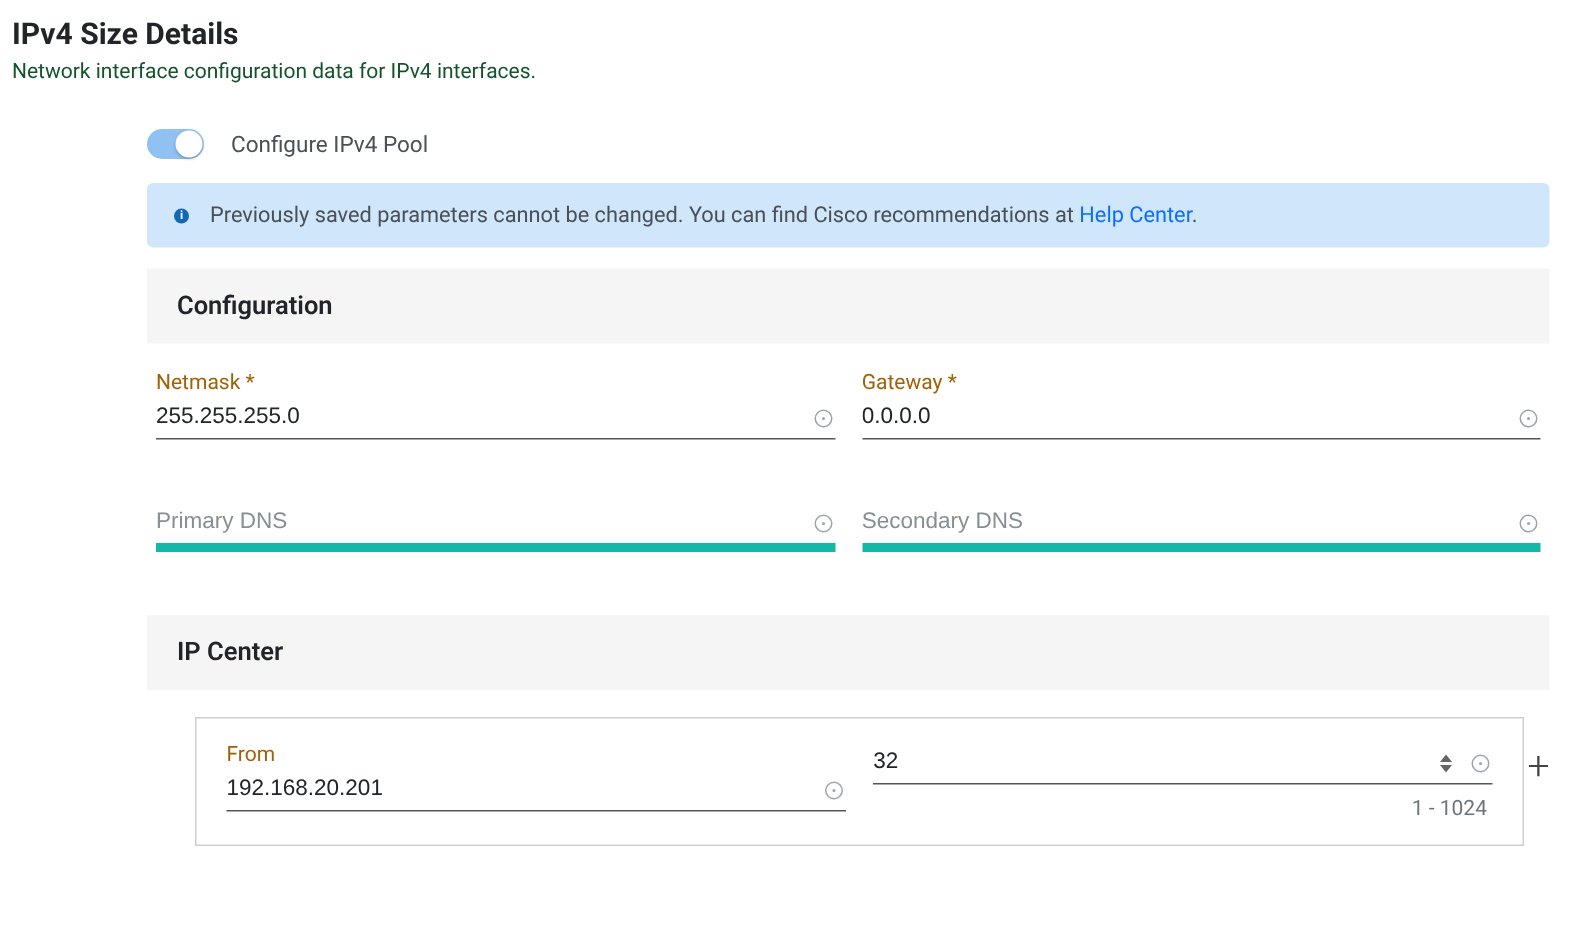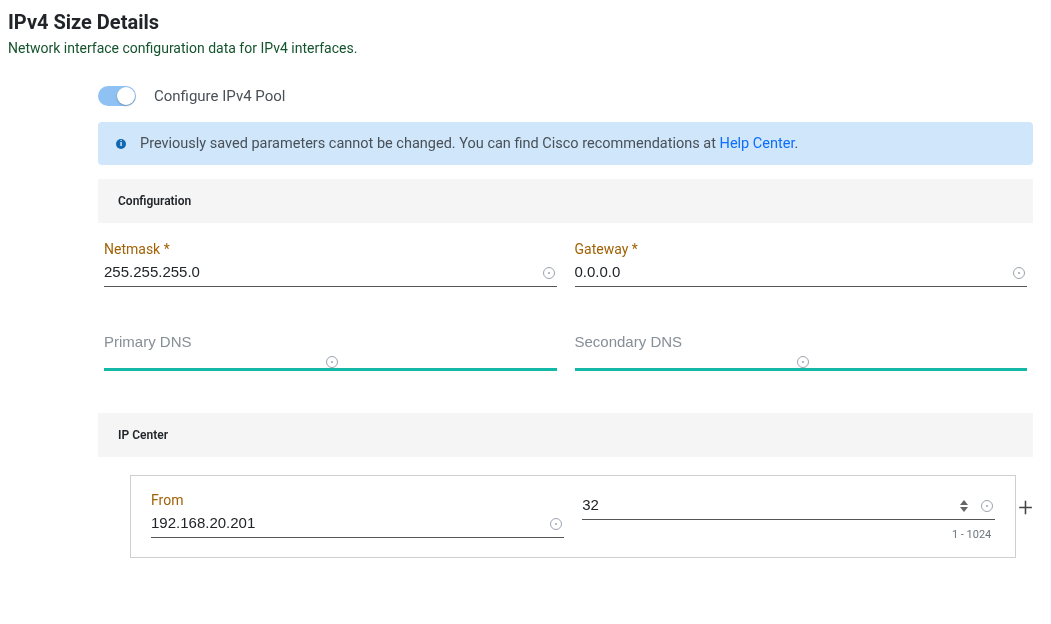--- a/index.html
+++ b/index.html
@@ -78,21 +78,21 @@
     font-weight: bold;
     flex-shrink: 0;
   }
   .info-link {
     color: #0d6efd;
     cursor: pointer;
   }
   .section-header {
     background: #f5f5f5;
     padding: 15px 20px;
-    font-size: 12px;
+    font-size: 17px;
     font-weight: 600;
     color: #212529;
     margin-bottom: 18px;
   }
   .field-row {
     display: flex;
     gap: 18px;
     margin-bottom: 42px;
     padding: 0 6px;
   }
@@ -106,22 +106,21 @@
     display: block;
     margin-bottom: 2px;
   }
   .field-input-wrap {
     position: relative;
     border-bottom: 1px solid #555;
     display: flex;
     align-items: center;
   }
   .field-input-wrap.placeholder-only {
-    border-bottom: 3px solid #14b8a6;
-    flex-direction: column;
+    border-bottom: 6px solid #14b8a6;
   }
   .field-input {
     flex: 1;
     border: none;
     outline: none;
     font-size: 15px;
     padding: 4px 0 6px 0;
     background: transparent;
     color: #212529;
     width: 100%;
@@ -180,21 +179,21 @@
     width: 0;
     height: 0;
     border-left: 4px solid transparent;
     border-right: 4px solid transparent;
     cursor: pointer;
   }
   .sp-up { border-bottom: 5px solid #666; margin-bottom: 2px; }
   .sp-dn { border-top: 5px solid #666; }
   .range-hint {
     text-align: right;
-    font-size: 11px;
+    font-size: 14px;
     color: #6c757d;
     margin-top: 8px;
     padding-right: 4px;
   }
   .plus-icon {
     font-size: 26px;
     font-weight: 300;
     color: #444;
     cursor: pointer;
     line-height: 1;

